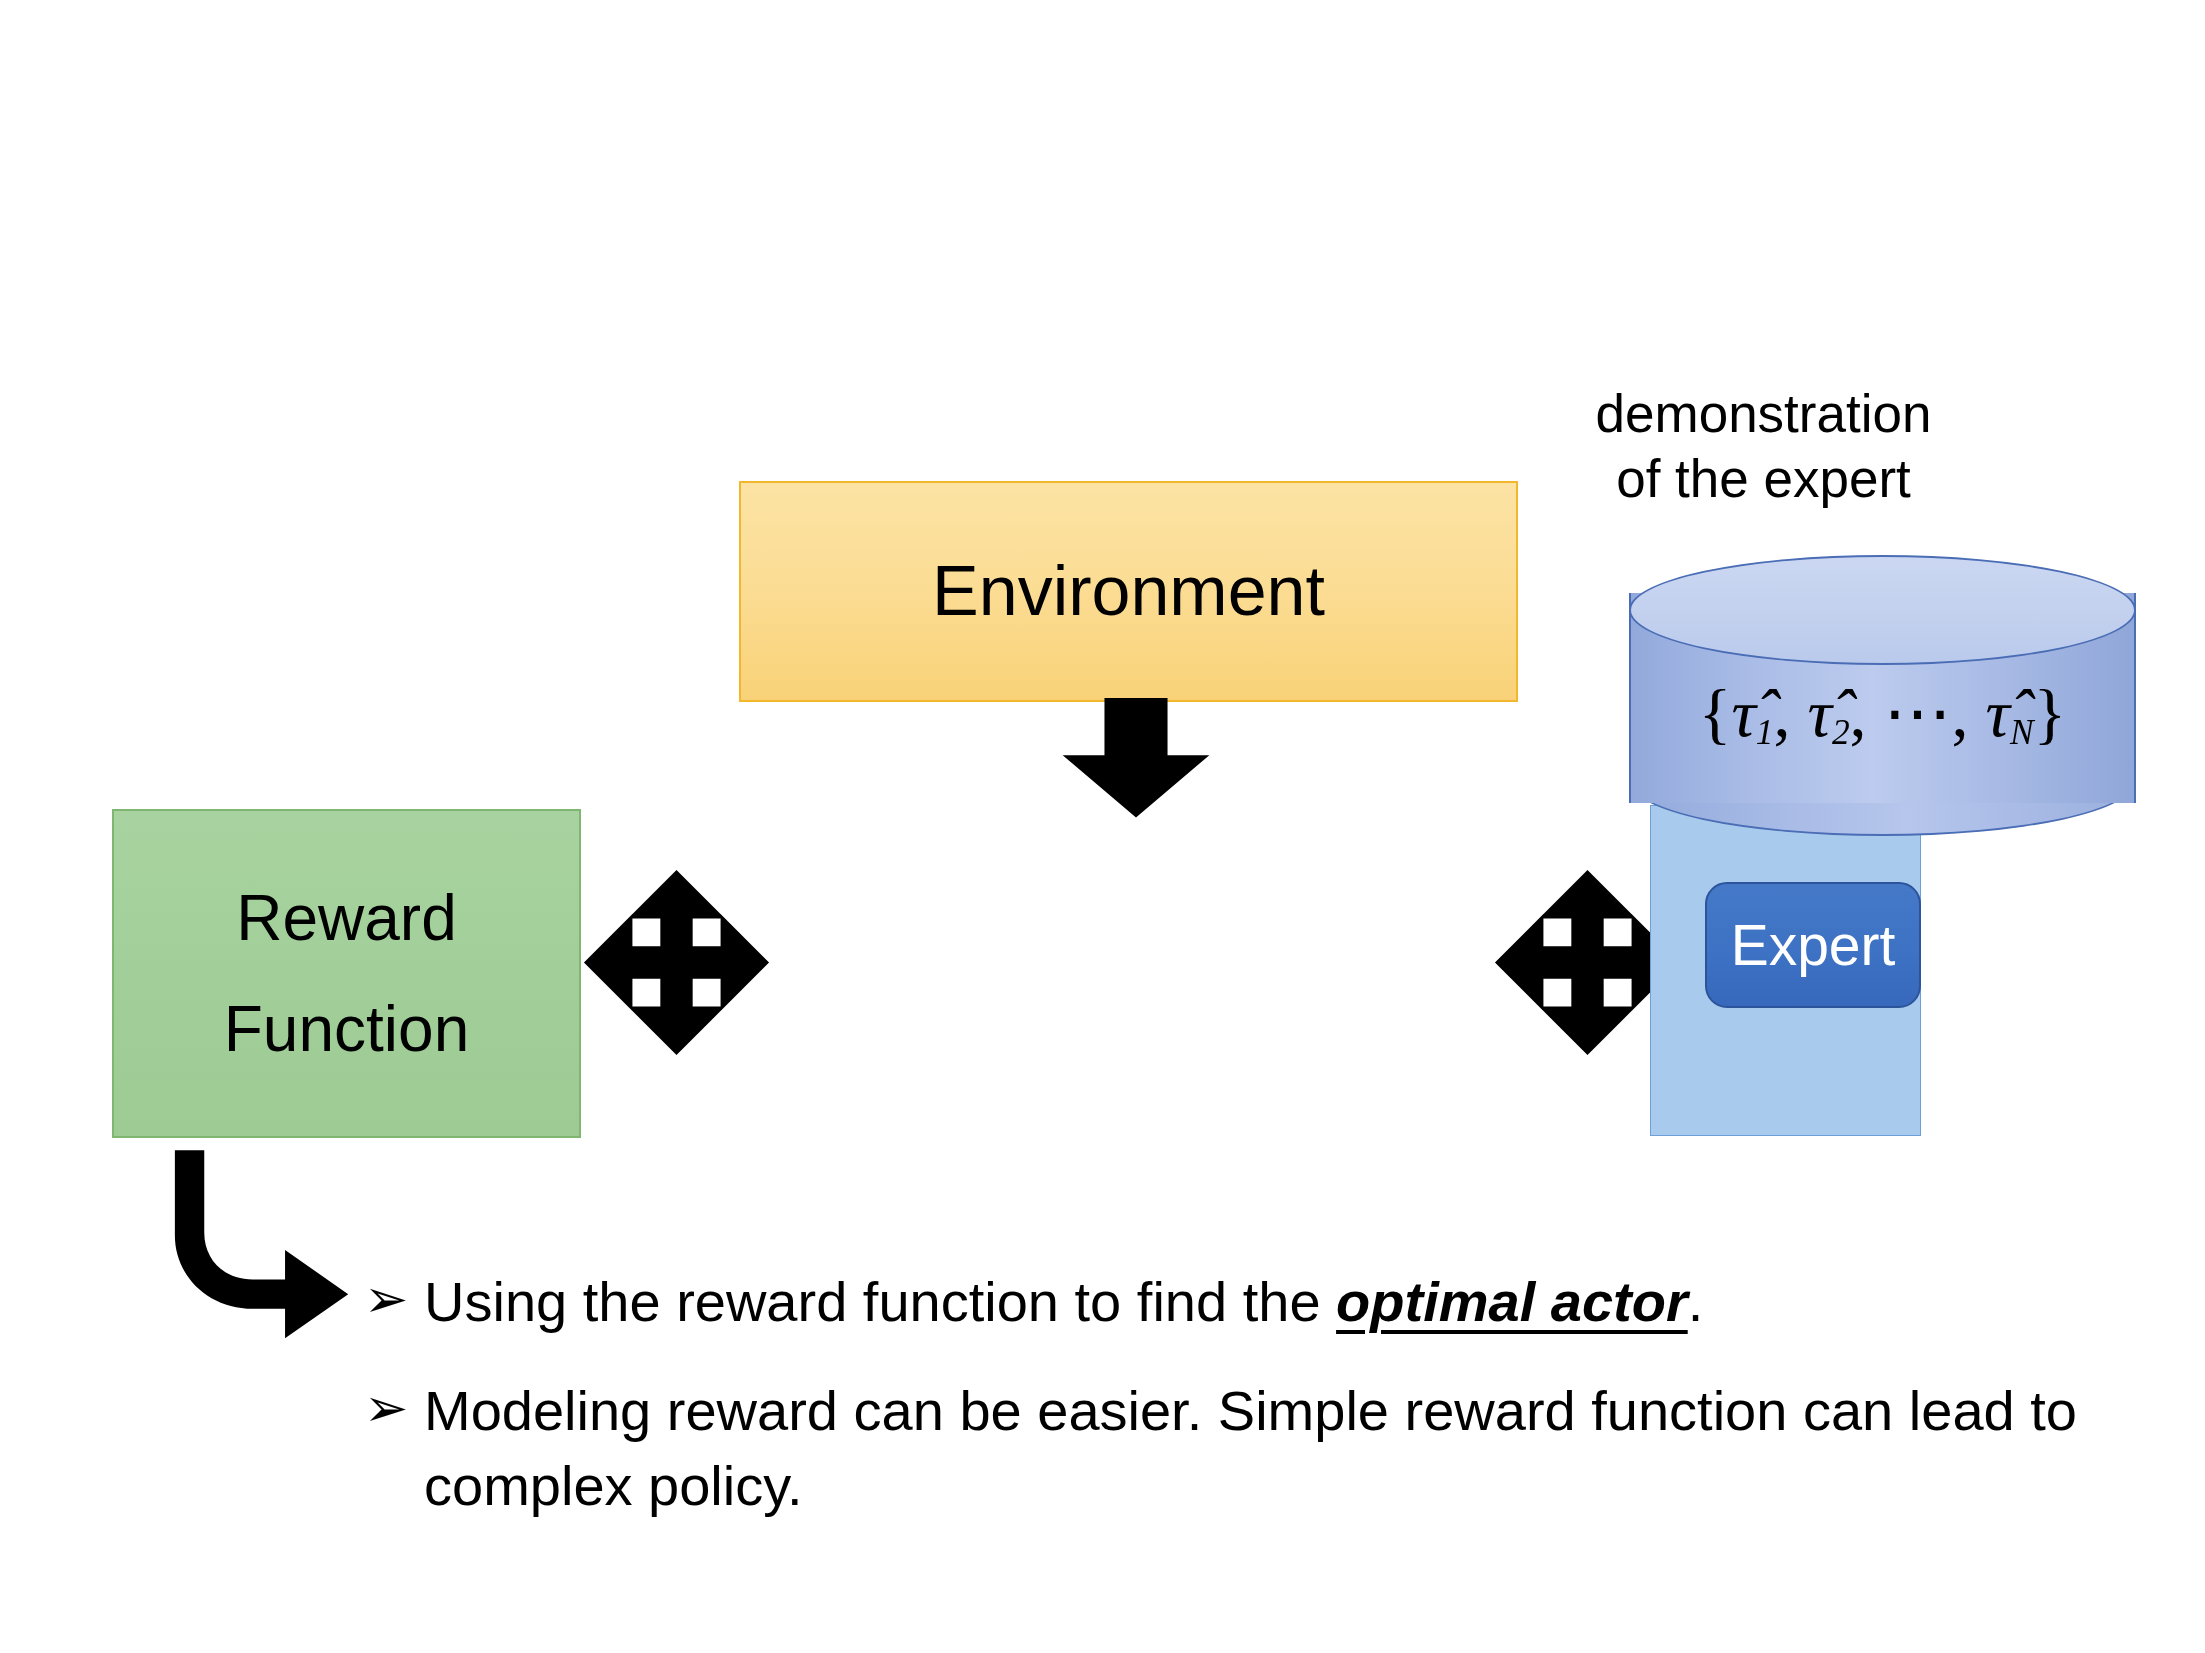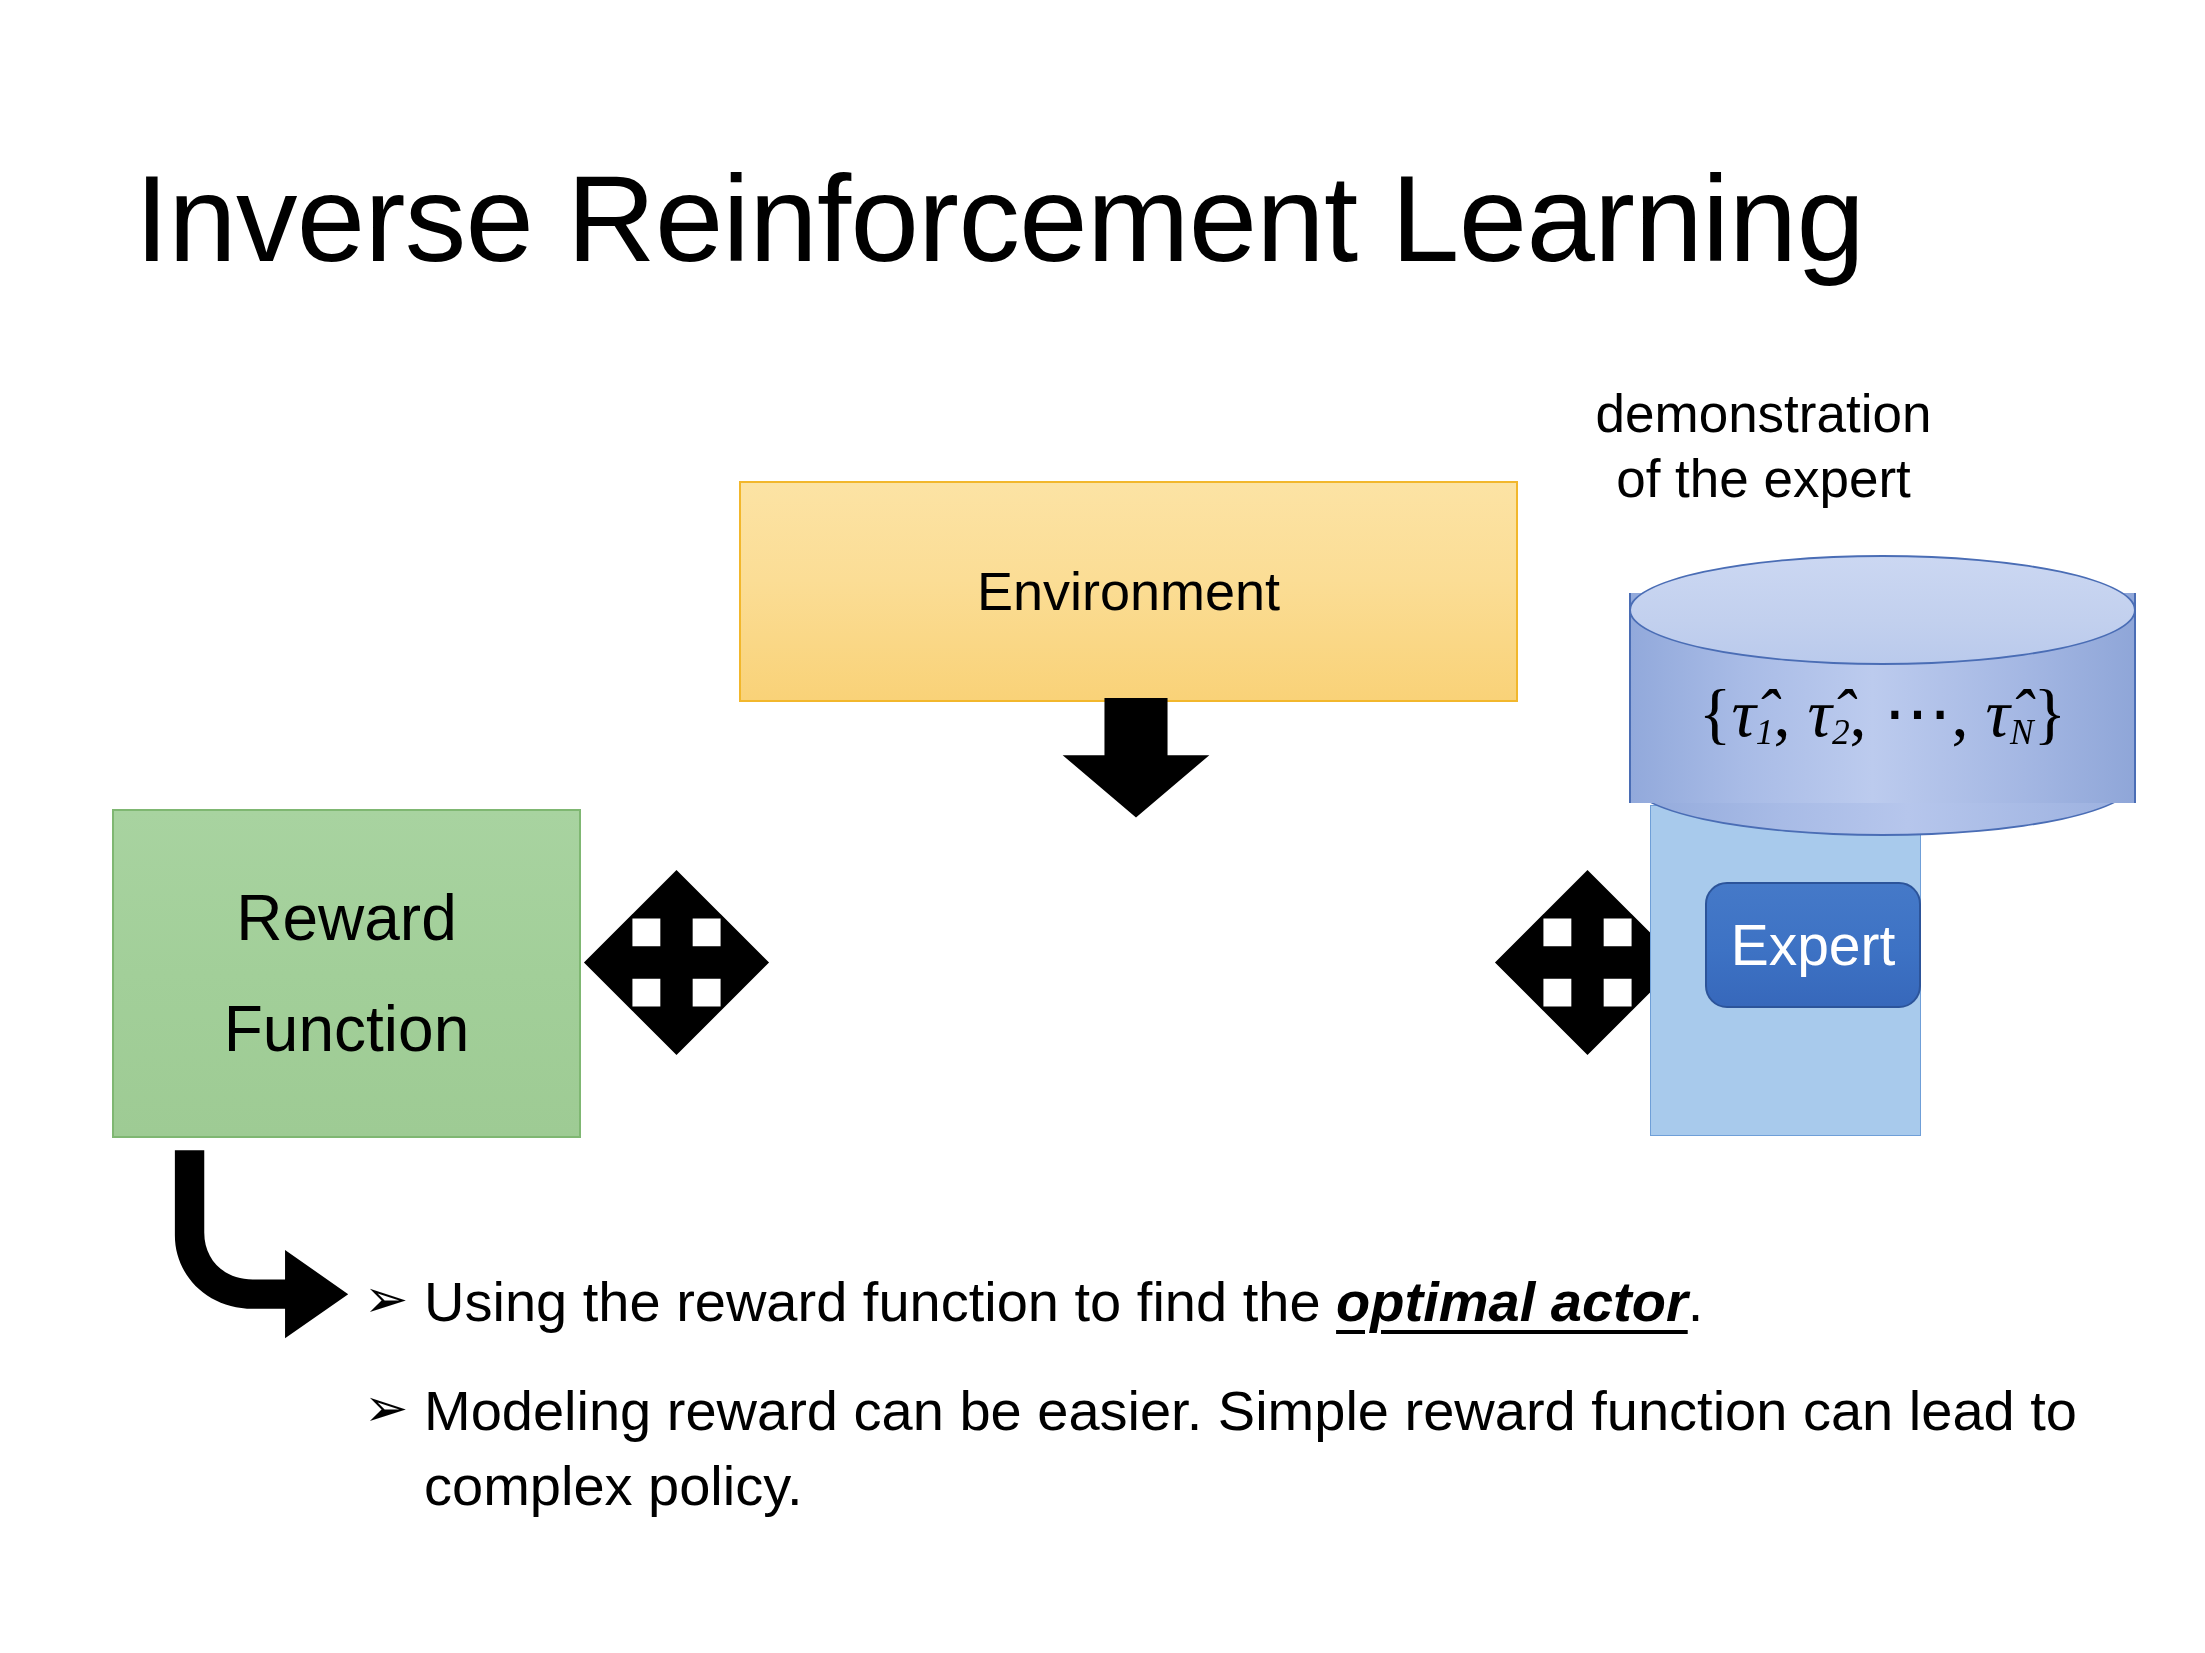--- a/index.html
+++ b/index.html
@@ -35,21 +35,21 @@
     text-align:center;
     color:#000;
     line-height:1.22;
   }
 
   
   #env-box{
     left:739px;top:481px;width:779px;height:221px;
     background:linear-gradient(180deg,#FCE3A4 0%,#FBDD95 45%,#F9D278 100%);
     border:2.2px solid #F2B72C;
-    font-size:54px;
+    font-size:70px;
   }
 
   
   #rl-box{
     left:739px;top:809px;width:779px;height:338px;
     background:linear-gradient(180deg,#F3B79B 0%,#F5B096 40%,#F3A585 100%);
     border:2.2px solid #E2853F;
     font-size:54px;
   }
   #rl-box .lines{display:block;}
@@ -170,21 +170,20 @@
     text-underline-offset:8.8px;
     text-decoration-thickness:3.7px;
     text-align:center;
   }
 </style>
 </head>
 <body>
 
 <div class="slide">
 
-  <div id="slide-title">Inverse Reinforcement Learning</div>
 
   <div class="box" id="env-box">
     <span>Environment</span>
   </div>
 
   <svg class="svgarrow" id="down-arrow" viewBox="0 0 210 165">
     <polygon points="62,0 148,0 148,78 205,78 105,163 5,78 62,78" fill="#000000"></polygon>
   </svg>
 
 

